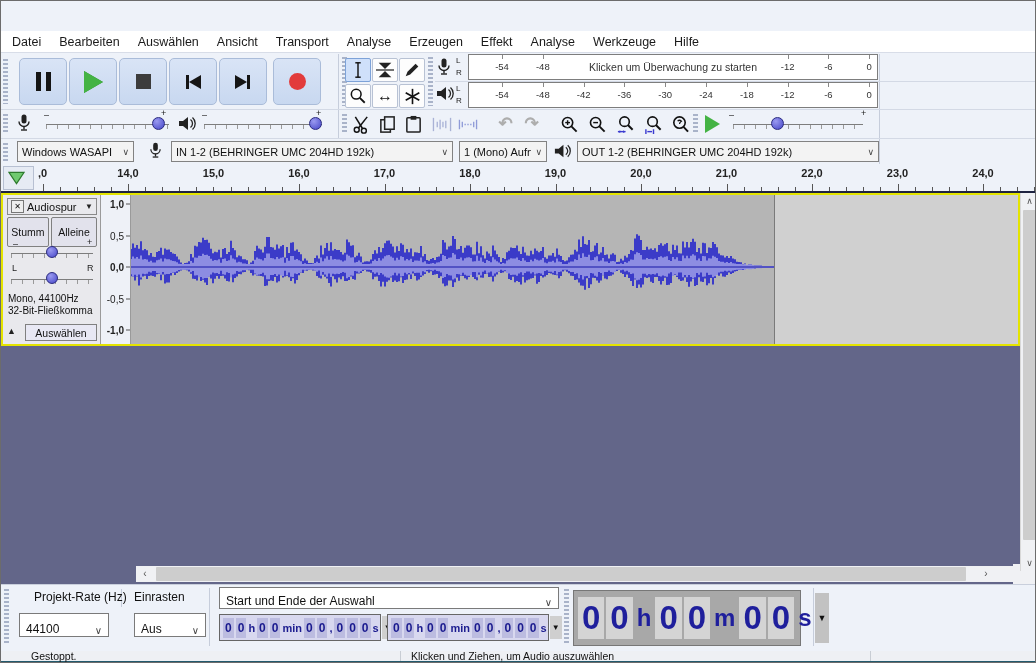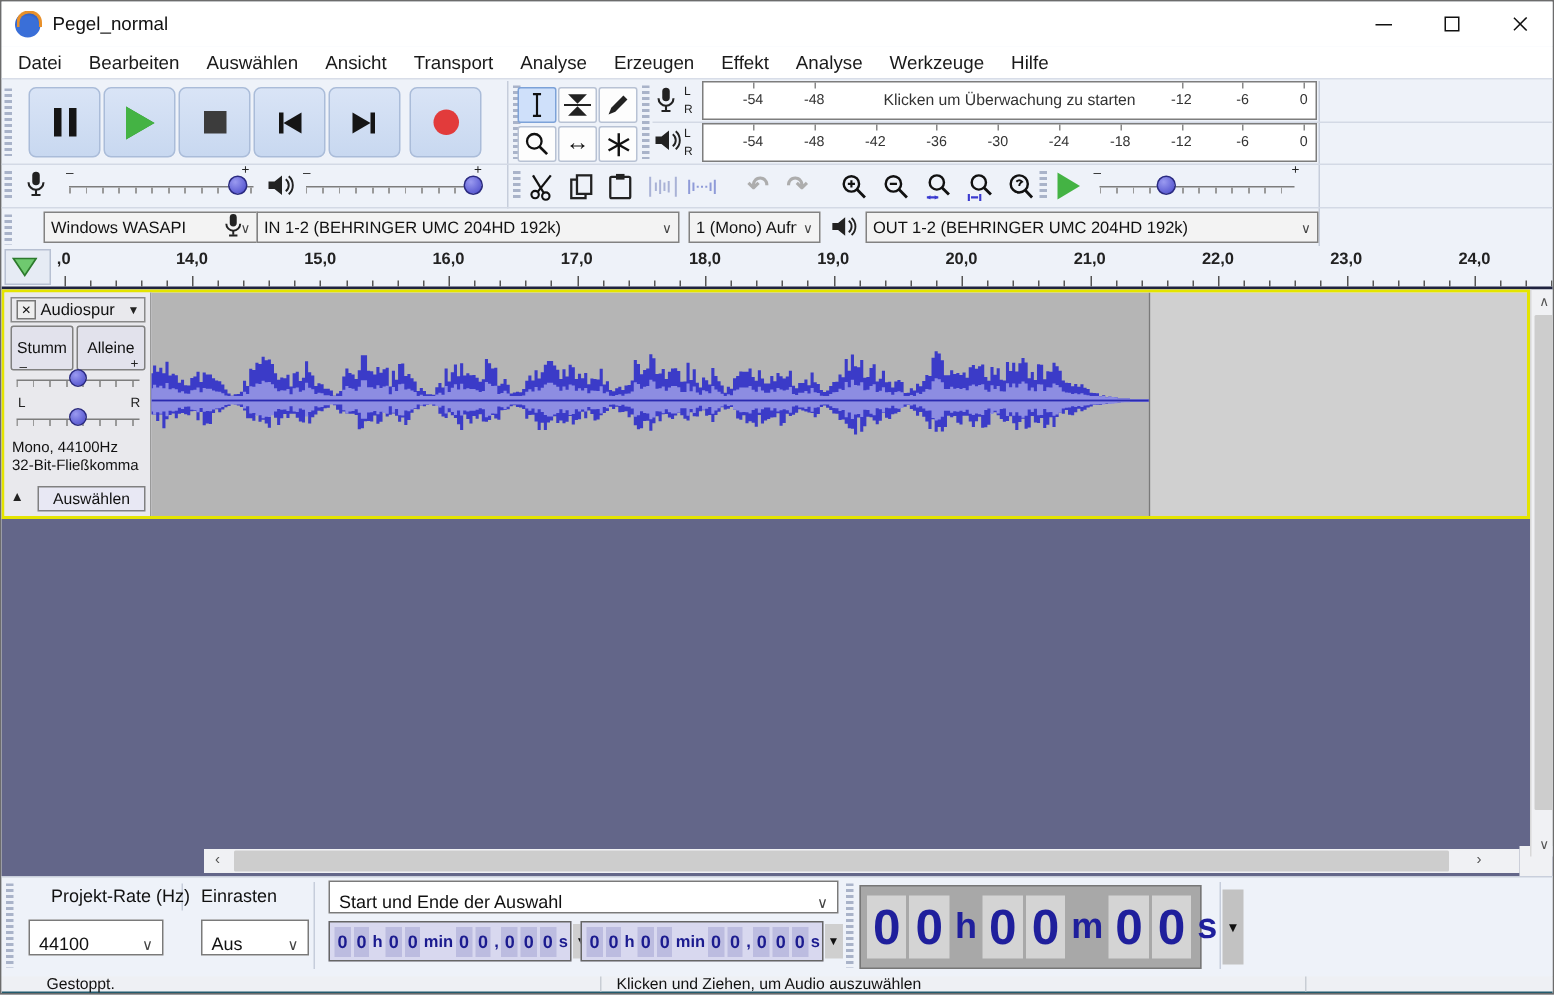--- a/index.html
+++ b/index.html
@@ -136,33 +136,20 @@
   
   .statusbar { left:0; top:650px; width:1036px; height:13px; background:#eef0f4; border-bottom:3px solid #235a6d; }
   .sfield { position:absolute; top:0; height:10px; border-right:1px solid #c8cdd4; font-size:10.5px;
             color:#111; line-height:10px; }
 </style>
 </head>
 <body>
 
 <div class="app">
 
-  <div class="abs titlebar">
-    <div class="abs appicon"></div>
-    <div class="abs title-text">Pegel_normal</div>
-    <div class="abs winbtn wb-min">
-        <i></i>
-      </div>
-    <div class="abs winbtn wb-max">
-        <i></i>
-      </div>
-    <div class="abs winbtn wb-close">
-        <i></i>
-      </div>
-  </div>
 
   <div class="abs menubar" id="menubar">
       <span class="menu-item">Datei</span>
       <span class="menu-item">Bearbeiten</span>
       <span class="menu-item">Auswählen</span>
       <span class="menu-item">Ansicht</span>
       <span class="menu-item">Transport</span>
       <span class="menu-item">Analyse</span>
       <span class="menu-item">Erzeugen</span>
       <span class="menu-item">Effekt</span>
@@ -435,21 +422,21 @@
 
     <div class="smallplay" style="left:700px;top:60px;">
         <i></i>
       </div>
     <span class="sl-end" style="left:728px;top:57px;">–</span>
     <span class="sl-end" style="left:860px;top:55px;">+</span>
     <div class="slider-track" style="left:732px;top:71px;width:130px;"></div>
     <div class="slider-ticks" style="left:732px;top:72px;width:130px;"></div>
     <div class="sl-thumb" style="left:770px;top:64px;"></div>
 
-    <div class="combo" style="left:16px;top:88px;width:143px;margin-left:12px;">
+    <div class="combo" style="left:16px;top:88px;width:117px;">
       <span class="val">Windows WASAPI</span>
         <span class="chev">∨</span>
     </div>
     <div class="abs" style="left:148px;top:88px;">
       <svg width="13" height="20" viewBox="0 0 14 20">
           <rect x="4.5" y="1" width="5" height="9" rx="2.5" fill="#222"></rect>
           <path d="M2 8 a5 5 0 0 0 10 0" fill="none" stroke="#222" stroke-width="1.4"></path>
           <line x1="7" y1="13" x2="7" y2="16" stroke="#222" stroke-width="1.4"></line>
           <line x1="4" y1="16.5" x2="10" y2="16.5" stroke="#222" stroke-width="1.4"></line>
         </svg>
@@ -571,20 +558,32 @@
       <span class="sl-end" style="left:9px;top:68px;">L</span>
       <span class="sl-end" style="left:84px;top:68px;">R</span>
       <div class="slider-track" style="left:8px;top:84px;width:82px;"></div>
       <div class="slider-ticks" style="left:8px;top:85px;width:82px;"></div>
       <div class="sl-thumb" style="left:43px;top:77px;width:12px;height:12px;"></div>
       <div class="tinfo" style="top:98px;">Mono, 44100Hz</div>
       <div class="tinfo" style="top:110px;">32-Bit-Fließkomma</div>
       <span class="tcollapse">▲</span>
       <div class="tselbtn">Auswählen</div>
     </div>
+    <div class="vruler" id="vruler">
+        <span class="vr-label bold" style="top: 9px;">1,0</span>
+        <span class="vr-tick" style="top: 9px;"></span>
+        <span class="vr-label" style="top: 40.5px;">0,5</span>
+        <span class="vr-tick" style="top: 40.5px;"></span>
+        <span class="vr-label bold" style="top: 72px;">0,0</span>
+        <span class="vr-tick" style="top: 72px;"></span>
+        <span class="vr-label" style="top: 103.5px;">-0,5</span>
+        <span class="vr-tick" style="top: 103.5px;"></span>
+        <span class="vr-label bold" style="top: 135px;">-1,0</span>
+        <span class="vr-tick" style="top: 135px;"></span>
+      </div>
     <div class="tcanvas" id="wavecanvas">
         <svg viewBox="0 0 887 149" preserveAspectRatio="none">
           <rect x="0" y="0" width="643" height="149" fill="#b5b5b5"></rect>
           <rect x="643" y="0" width="244" height="149" fill="#d0d0d0"></rect>
           <rect x="643" y="0" width="1" height="149" fill="#7a7a7a"></rect>
           <path d="M0 53.9V81.3M2 48.6V81.5M4 52.8V85.6M6 50.1V81.4M8 53.8V90.5M10 46.2V84.5M12 55.3V81.6M14 54.1V80.7M16 55.2V83.9M18 60.2V80.9M20 58.1V80.4M22 61.8V81.1M24 62.0V81.8M26 57.0V79.2M28 56.0V79.0M30 52.8V85.2M32 59.7V79.6M34 53.4V88.5M36 54.7V87.4M38 54.6V87.6M40 57.1V80.4M42 58.6V77.8M44 59.1V79.9M46 61.4V78.0M48 64.6V76.5M50 67.4V75.6M52 68.9V74.2M54 67.9V74.6M56 67.7V75.3M58 66.2V76.4M60 58.9V78.7M62 62.4V83.8M64 50.8V83.9M66 51.6V85.5M68 46.9V81.5M70 47.6V86.1M72 42.8V84.8M74 45.1V87.4M76 44.7V90.1M78 47.7V81.5M80 53.8V83.5M82 58.2V88.3M84 56.7V83.8M86 57.2V81.0M88 54.8V83.7M90 62.6V80.9M92 53.9V80.8M94 52.9V83.5M96 59.0V86.0M98 56.9V86.6M100 45.8V81.7M102 53.1V87.3M104 55.3V83.1M106 62.3V81.4M108 60.5V78.9M110 61.2V79.2M112 64.2V77.2M114 64.2V76.9M116 65.3V74.3M118 68.9V75.2M120 67.4V78.1M122 65.7V80.6M124 56.0V79.3M126 50.7V80.7M128 53.6V80.8M130 54.6V80.9M132 57.6V81.6M134 51.8V91.1M136 41.9V90.5M138 41.9V85.9M140 52.1V85.6M142 52.5V86.0M144 54.7V82.0M146 49.6V87.5M148 53.5V86.2M150 51.2V79.7M152 50.1V82.6M154 62.6V81.5M156 52.1V80.7M158 58.1V82.2M160 47.7V86.1M162 47.3V83.3M164 55.7V88.4M166 54.4V85.0M168 57.1V80.2M170 59.3V77.6M172 65.7V77.9M174 63.6V75.4M176 65.6V75.8M178 67.9V74.8M180 67.9V74.3M182 68.2V75.5M184 63.1V75.5M186 60.4V80.9M188 63.4V82.7M190 50.6V83.6M192 59.4V79.8M194 53.1V81.8M196 48.0V83.6M198 55.8V87.9M200 47.2V91.6M202 55.4V81.3M204 53.9V84.3M206 55.1V87.4M208 55.0V82.4M210 56.9V84.2M212 59.5V81.2M214 57.8V86.0M216 44.4V86.1M218 47.2V85.0M220 50.7V81.6M222 50.2V84.0M224 62.2V84.8M226 60.8V78.5M228 57.7V78.4M230 61.5V77.9M232 67.4V75.9M234 66.6V75.1M236 66.2V76.4M238 66.5V76.7M240 64.4V77.7M242 58.9V84.2M244 55.3V81.7M246 58.6V81.5M248 51.9V86.0M250 57.3V91.6M252 53.1V86.8M254 48.2V91.6M256 45.7V86.7M258 45.6V85.3M260 48.7V82.5M262 51.5V87.0M264 57.6V85.4M266 51.2V87.1M268 56.0V86.2M270 48.2V82.3M272 49.8V88.0M274 57.6V85.0M276 54.1V84.5M278 57.2V79.5M280 53.6V83.9M282 61.2V78.6M284 57.3V81.0M286 57.6V85.4M288 58.0V84.6M290 50.9V81.9M292 61.3V80.4M294 59.1V79.0M296 65.0V76.2M298 65.8V77.7M300 63.9V76.2M302 62.9V79.9M304 65.0V79.6M306 62.0V79.1M308 61.6V83.1M310 58.7V81.3M312 45.0V88.5M314 47.6V91.2M316 54.5V90.5M318 51.6V85.6M320 50.7V85.5M322 41.1V92.1M324 43.9V87.2M326 54.4V82.5M328 54.0V85.8M330 51.0V81.1M332 57.7V81.0M334 52.8V83.3M336 50.6V84.4M338 50.5V82.0M340 52.3V80.1M342 59.5V81.9M344 59.4V84.1M346 46.8V85.3M348 58.3V79.8M350 51.2V82.5M352 60.2V82.7M354 63.4V79.1M356 56.6V78.5M358 58.5V82.1M360 61.3V81.7M362 50.4V86.4M364 55.6V81.6M366 59.2V79.5M368 62.0V76.5M370 66.9V78.0M372 62.9V77.5M374 64.1V76.3M376 57.2V78.0M378 55.7V84.0M380 52.6V84.9M382 52.9V81.8M384 52.9V87.2M386 50.6V85.9M388 56.3V86.9M390 58.9V89.5M392 51.8V81.7M394 57.4V87.4M396 60.6V85.3M398 60.7V84.4M400 55.7V83.4M402 59.2V83.1M404 53.6V80.5M406 55.8V88.8M408 57.3V87.0M410 56.0V80.9M412 52.1V82.4M414 62.2V81.5M416 63.8V80.1M418 60.4V77.9M420 60.4V78.6M422 58.0V79.4M424 61.8V80.0M426 53.4V80.3M428 59.8V83.2M430 61.0V81.0M432 65.0V76.4M434 66.3V75.3M436 65.4V76.8M438 62.3V78.3M440 59.7V80.7M442 59.5V80.9M444 54.7V85.0M446 56.5V84.6M448 44.4V87.5M450 52.1V90.5M452 41.3V90.8M454 49.1V94.7M456 49.8V83.3M458 45.0V92.9M460 56.9V89.2M462 56.3V82.8M464 50.4V83.1M466 47.9V85.4M468 59.3V87.8M470 57.5V85.5M472 52.1V80.3M474 59.9V83.5M476 59.5V84.3M478 63.4V81.1M480 59.4V80.7M482 58.3V79.6M484 59.7V76.3M486 67.0V76.1M488 66.8V74.8M490 63.8V77.7M492 65.4V78.9M494 60.8V82.1M496 62.5V79.6M498 59.0V82.9M500 55.0V86.0M502 55.7V91.0M504 43.5V84.5M506 39.2V92.9M508 40.7V89.6M510 45.1V92.6M512 55.1V89.6M514 55.1V82.2M516 51.8V83.1M518 54.4V82.3M520 53.6V86.8M522 55.0V88.0M524 53.3V82.1M526 56.8V82.1M528 49.9V86.0M530 48.3V89.6M532 50.8V85.9M534 49.2V82.8M536 48.0V90.1M538 56.3V89.8M540 58.8V88.1M542 49.7V80.1M544 54.9V79.8M546 50.5V81.9M548 58.2V84.3M550 58.6V86.1M552 46.4V85.6M554 52.4V82.5M556 46.9V87.1M558 52.6V91.7M560 47.1V86.4M562 43.7V84.1M564 46.7V90.9M566 57.1V90.0M568 53.0V82.3M570 58.4V86.6M572 47.8V87.0M574 48.2V83.6M576 57.9V90.3M578 52.5V88.2M580 52.9V83.1M582 46.9V89.6M584 49.1V83.0M586 52.2V80.0M588 58.6V80.8M590 60.2V78.4M592 60.4V81.5M594 62.5V81.8M596 61.0V79.9M598 62.9V77.5M600 61.1V79.1M602 63.5V78.1M604 64.3V76.6M606 66.8V76.0M608 67.0V74.9M610 67.2V75.0M612 69.4V74.9M614 68.5V73.7M616 69.9V74.1M618 69.4V73.2M620 69.6V73.7M622 69.9V73.5M624 70.6V73.4M626 70.6V73.0M628 70.6V73.0M630 70.6V73.0M632 71.0V73.0M634 71.0V73.0M636 71.0V73.0M638 71.0V73.0M640 71.0V73.0M642 71.0V73.0" stroke="#3b3bc8" stroke-width="2" fill="none"></path>
           <path d="M0 63.9V79.3M2 61.5V81.5M4 63.4V79.8M6 62.1V80.9M8 63.8V79.4M10 60.4V82.5M12 64.5V78.8M14 63.9V79.3M16 64.5V78.8M18 66.7V76.8M20 65.8V77.6M22 67.4V76.1M24 67.5V76.0M26 65.2V78.1M28 64.8V78.5M30 63.4V79.8M32 66.5V77.0M34 63.6V79.5M36 64.2V79.0M38 64.2V79.1M40 65.3V78.0M42 66.0V77.4M44 66.2V77.2M46 67.2V76.3M48 68.7V75.0M50 69.0V74.7M52 69.0V74.7M54 69.0V74.7M56 69.0V74.7M58 69.0V74.7M60 66.1V77.3M62 67.7V75.9M64 62.5V80.6M66 62.8V80.3M68 60.7V82.2M70 61.0V81.9M72 58.8V83.8M74 59.9V82.9M76 59.7V83.0M78 61.1V81.8M80 63.8V79.4M82 65.8V77.6M84 65.1V78.2M86 65.3V78.0M88 64.3V79.0M90 67.8V75.8M92 63.9V79.3M94 63.4V79.7M96 66.1V77.3M98 65.2V78.1M100 60.2V82.6M102 63.5V79.6M104 64.5V78.7M106 67.6V75.9M108 66.8V76.7M110 67.2V76.4M112 68.5V75.2M114 68.5V75.2M116 69.0V74.7M118 69.0V74.7M120 69.0V74.7M122 69.0V74.7M124 64.8V78.5M126 62.4V80.6M128 63.7V79.4M130 64.2V79.0M132 65.5V77.8M134 62.9V80.2M136 58.5V84.2M138 58.5V84.2M140 63.1V80.0M142 63.2V79.9M144 64.2V79.0M146 61.9V81.1M148 63.7V79.5M150 62.7V80.4M152 62.2V80.9M154 67.8V75.8M156 63.0V80.1M158 65.7V77.6M160 61.1V81.8M162 60.9V82.0M164 64.7V78.6M166 64.1V79.1M168 65.3V78.0M170 66.3V77.2M172 69.0V74.7M174 68.2V75.4M176 69.0V74.7M178 69.0V74.7M180 69.0V74.7M182 69.0V74.7M184 68.0V75.6M186 66.8V76.7M188 68.1V75.5M190 62.4V80.7M192 66.3V77.1M194 63.5V79.6M196 61.2V81.7M198 64.7V78.6M200 60.9V82.0M202 64.5V78.7M204 63.9V79.3M206 64.4V78.8M208 64.4V78.9M210 65.2V78.1M212 66.4V77.1M214 65.6V77.8M216 59.6V83.2M218 60.8V82.1M220 62.4V80.6M222 62.2V80.8M224 67.6V76.0M226 67.0V76.5M228 65.5V77.8M230 67.3V76.2M232 69.0V74.7M234 69.0V74.7M236 69.0V74.7M238 69.0V74.7M240 68.6V75.1M242 66.1V77.3M244 64.5V78.8M246 66.0V77.4M248 63.0V80.1M250 65.4V77.9M252 63.5V79.6M254 61.3V81.6M256 60.2V82.6M258 60.1V82.7M260 61.5V81.4M262 62.8V80.3M264 65.5V77.8M266 62.7V80.4M268 64.8V78.5M270 61.3V81.6M272 62.0V81.0M274 65.5V77.8M276 63.9V79.3M278 65.3V78.0M280 63.7V79.4M282 67.1V76.4M284 65.4V77.9M286 65.5V77.8M288 65.7V77.7M290 62.5V80.6M292 67.2V76.3M294 66.2V77.2M296 68.8V74.9M298 69.0V74.7M300 68.4V75.3M302 67.9V75.7M304 68.8V74.8M306 67.5V76.0M308 67.3V76.2M310 66.0V77.4M312 59.9V82.9M314 61.0V81.9M316 64.1V79.1M318 62.8V80.3M320 62.4V80.6M322 58.1V84.5M324 59.4V83.4M326 64.1V79.1M328 63.9V79.3M330 62.6V80.5M332 65.5V77.8M334 63.3V79.8M336 62.4V80.7M338 62.3V80.7M340 63.1V80.0M342 66.4V77.1M344 66.3V77.1M346 60.7V82.2M348 65.8V77.6M350 62.6V80.4M352 66.7V76.8M354 68.1V75.5M356 65.1V78.2M358 65.9V77.5M360 67.2V76.4M362 62.3V80.8M364 64.6V78.6M366 66.2V77.2M368 67.5V76.0M370 69.0V74.7M372 67.9V75.7M374 68.5V75.2M376 65.4V78.0M378 64.6V78.6M380 63.3V79.9M382 63.4V79.7M384 63.4V79.8M386 62.4V80.7M388 64.9V78.4M390 66.1V77.3M392 62.9V80.2M394 65.4V77.9M396 66.9V76.6M398 66.9V76.6M400 64.7V78.6M402 66.2V77.2M404 63.7V79.4M406 64.7V78.5M408 65.4V77.9M410 64.8V78.5M412 63.0V80.1M414 67.6V76.0M416 68.3V75.3M418 66.8V76.7M420 66.8V76.7M422 65.7V77.7M424 67.4V76.1M426 63.6V79.5M428 66.5V76.9M430 67.0V76.5M432 68.9V74.8M434 69.0V74.7M436 69.0V74.7M438 67.6V75.9M440 66.5V77.0M442 66.4V77.1M444 64.2V79.0M446 65.0V78.3M448 59.6V83.2M450 63.1V80.0M452 58.2V84.4M454 61.7V81.3M456 62.0V81.0M458 59.8V83.0M460 65.2V78.1M462 64.9V78.4M464 62.3V80.8M466 61.2V81.8M468 66.3V77.1M470 65.5V77.9M472 63.1V80.0M474 66.5V76.9M476 66.4V77.1M478 68.1V75.5M480 66.3V77.1M482 65.9V77.5M484 66.5V77.0M486 69.0V74.7M488 69.0V74.7M490 68.3V75.3M492 69.0V74.7M494 66.9V76.6M496 67.7V75.8M498 66.2V77.3M500 64.4V78.9M502 64.7V78.6M504 59.2V83.6M506 57.2V85.3M508 57.9V84.7M510 59.9V82.9M512 64.4V78.8M514 64.4V78.8M516 62.9V80.2M518 64.1V79.1M520 63.7V79.5M522 64.3V78.9M524 63.6V79.6M526 65.1V78.2M528 62.1V80.9M530 61.3V81.6M532 62.5V80.6M534 61.7V81.2M536 61.2V81.7M538 64.9V78.4M540 66.1V77.3M542 61.9V81.0M544 64.3V78.9M546 62.3V80.7M548 65.8V77.6M550 66.0V77.4M552 60.5V82.3M554 63.2V79.9M556 60.7V82.2M558 63.3V79.9M560 60.8V82.1M562 59.3V83.5M564 60.6V82.2M566 65.3V78.0M568 63.4V79.7M570 65.9V77.5M572 61.1V81.8M574 61.3V81.6M576 65.6V77.7M578 63.2V79.9M580 63.4V79.7M582 60.7V82.2M584 61.7V81.3M586 63.1V80.0M588 66.0V77.4M590 66.7V76.8M592 66.8V76.7M594 67.7V75.8M596 67.1V76.4M598 67.9V75.7M600 67.1V76.4M602 68.2V75.4M604 68.5V75.1M606 69.0V74.7M608 69.0V74.7M610 69.0V74.7M612 69.4V74.3M614 69.0V74.7M616 69.9V73.9M618 69.4V74.3M620 69.6V74.2M622 69.9V73.9M624 70.6V73.3M626 70.6V73.3M628 70.6V73.2M630 70.6V73.2M632 71.0V72.9M634 71.0V72.9M636 71.0V72.9M638 71.0V72.9M640 71.0V72.9M642 71.0V72.9" stroke="#8d8de2" stroke-width="2" fill="none"></path>
           <rect x="0" y="71.4" width="643" height="1.2" fill="#2b2bb0"></rect>
         </svg>
       </div>

